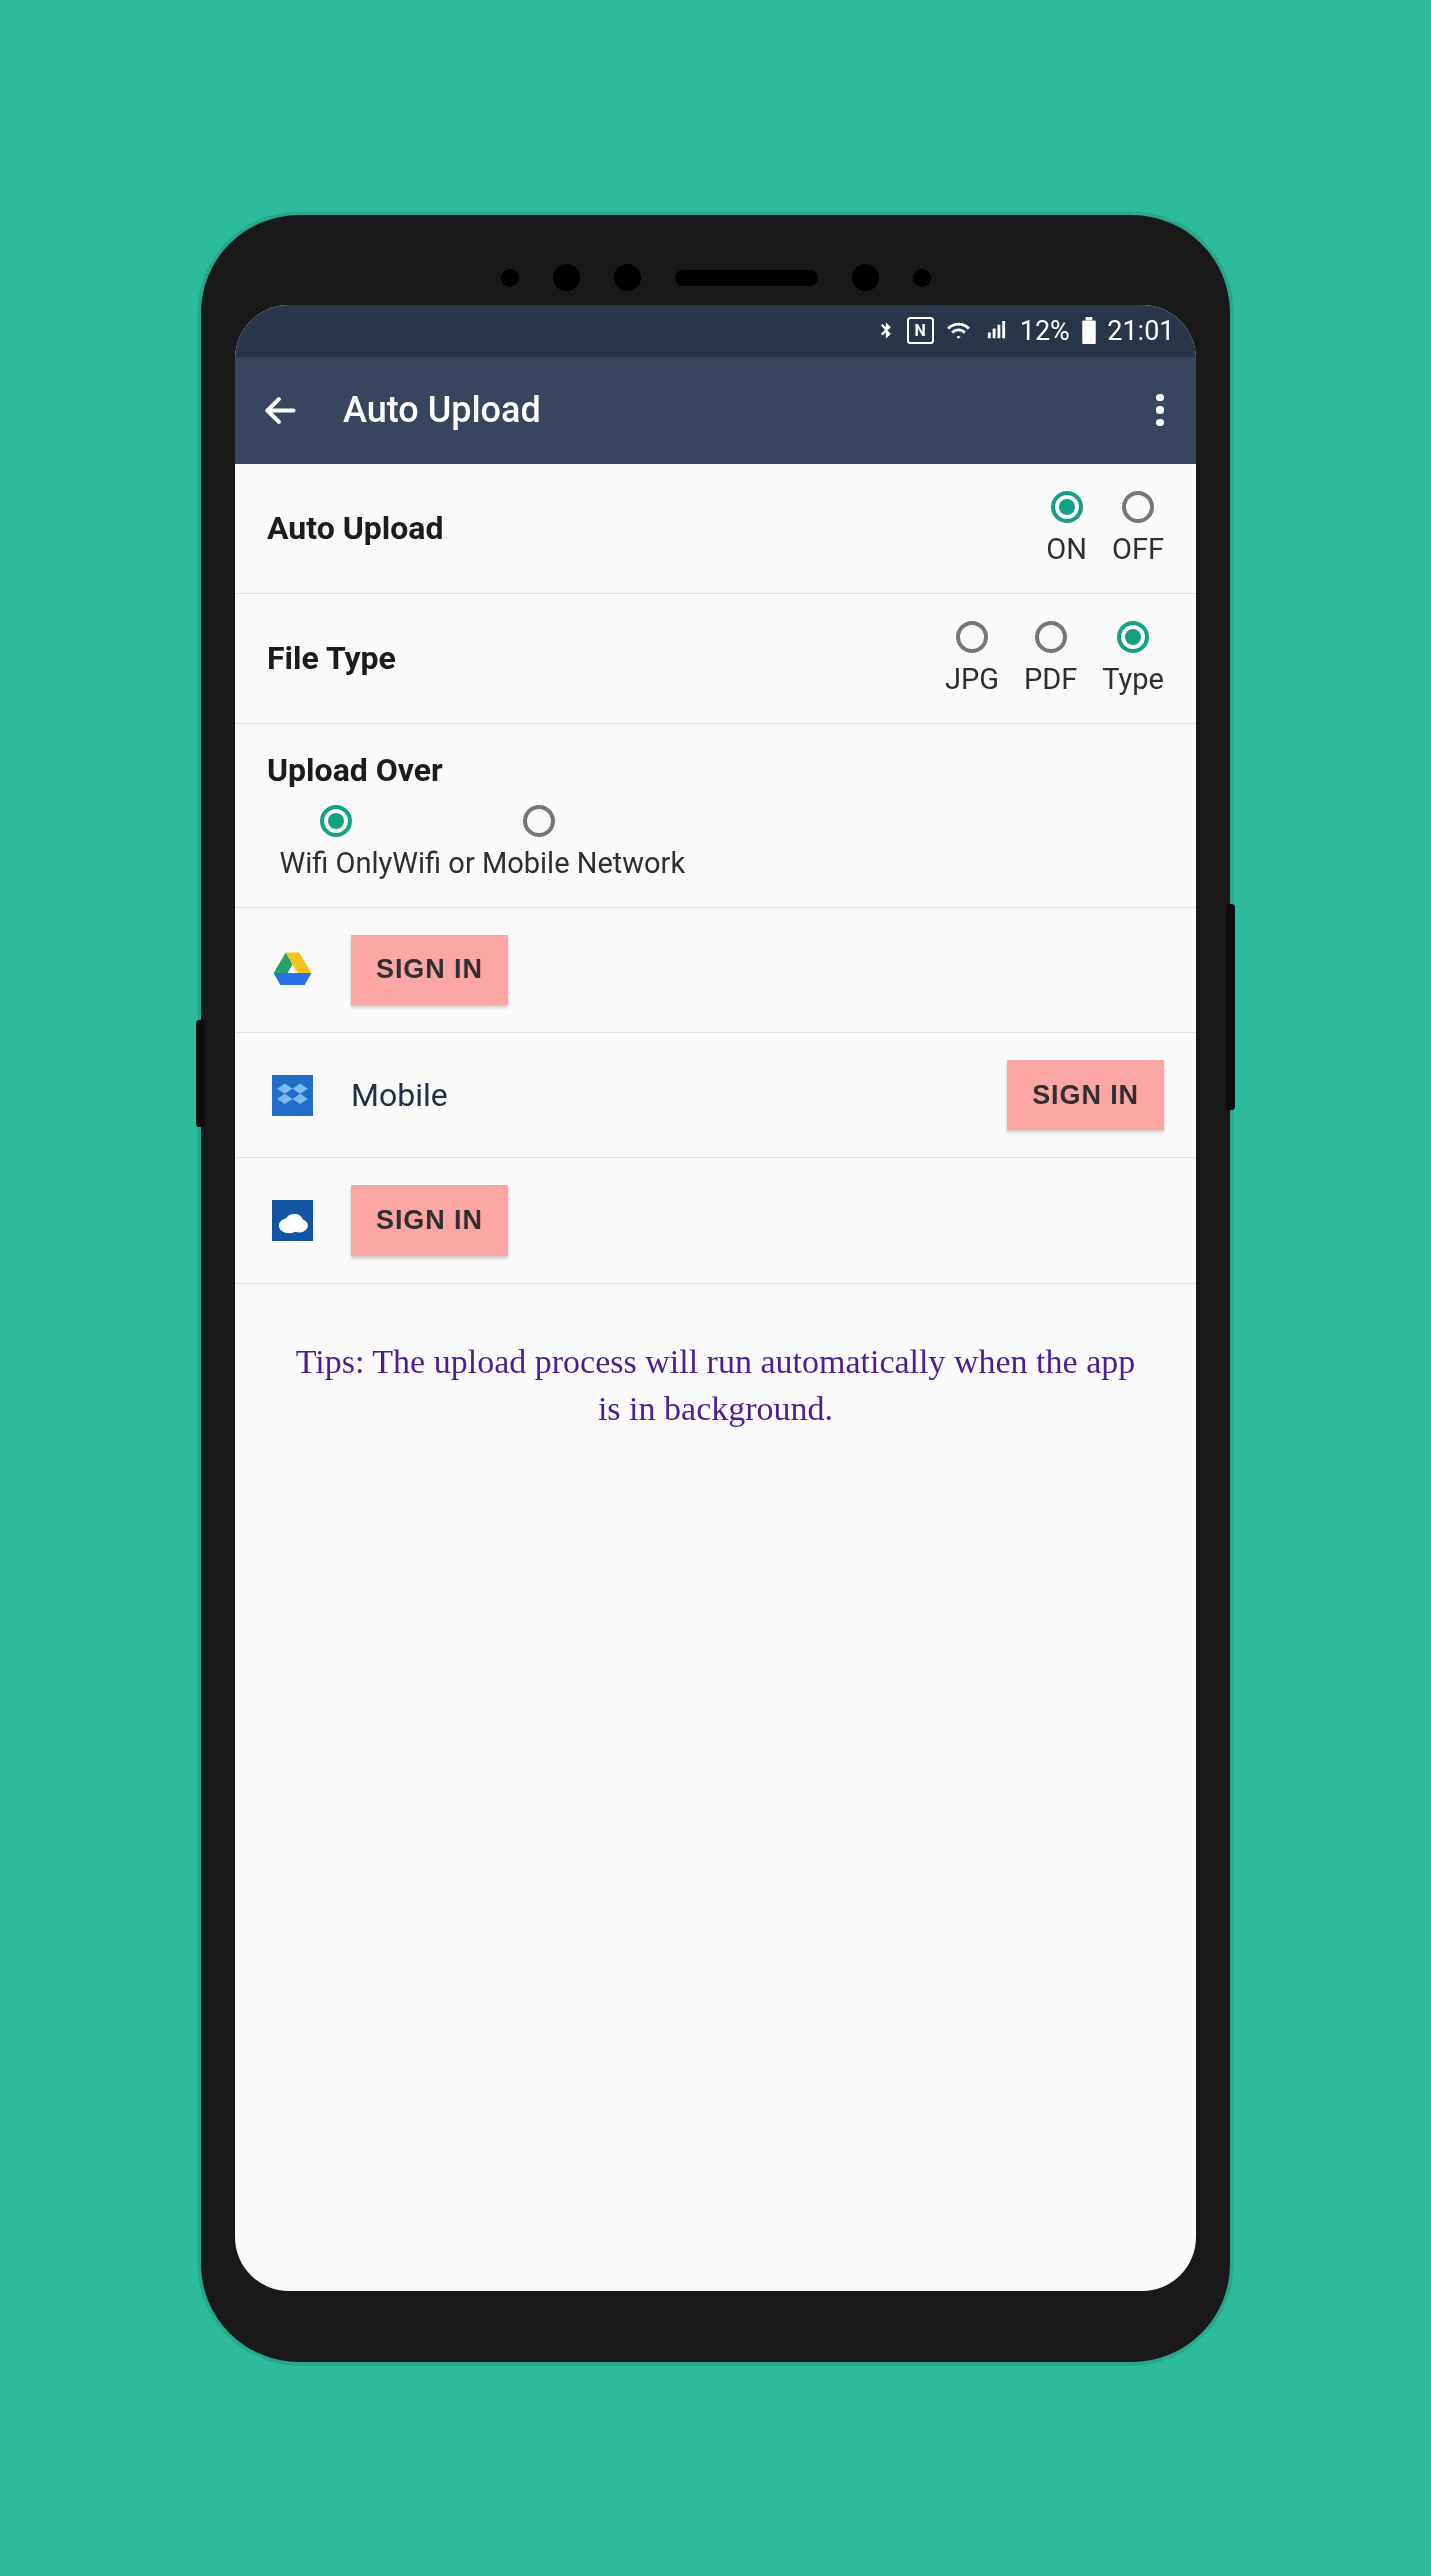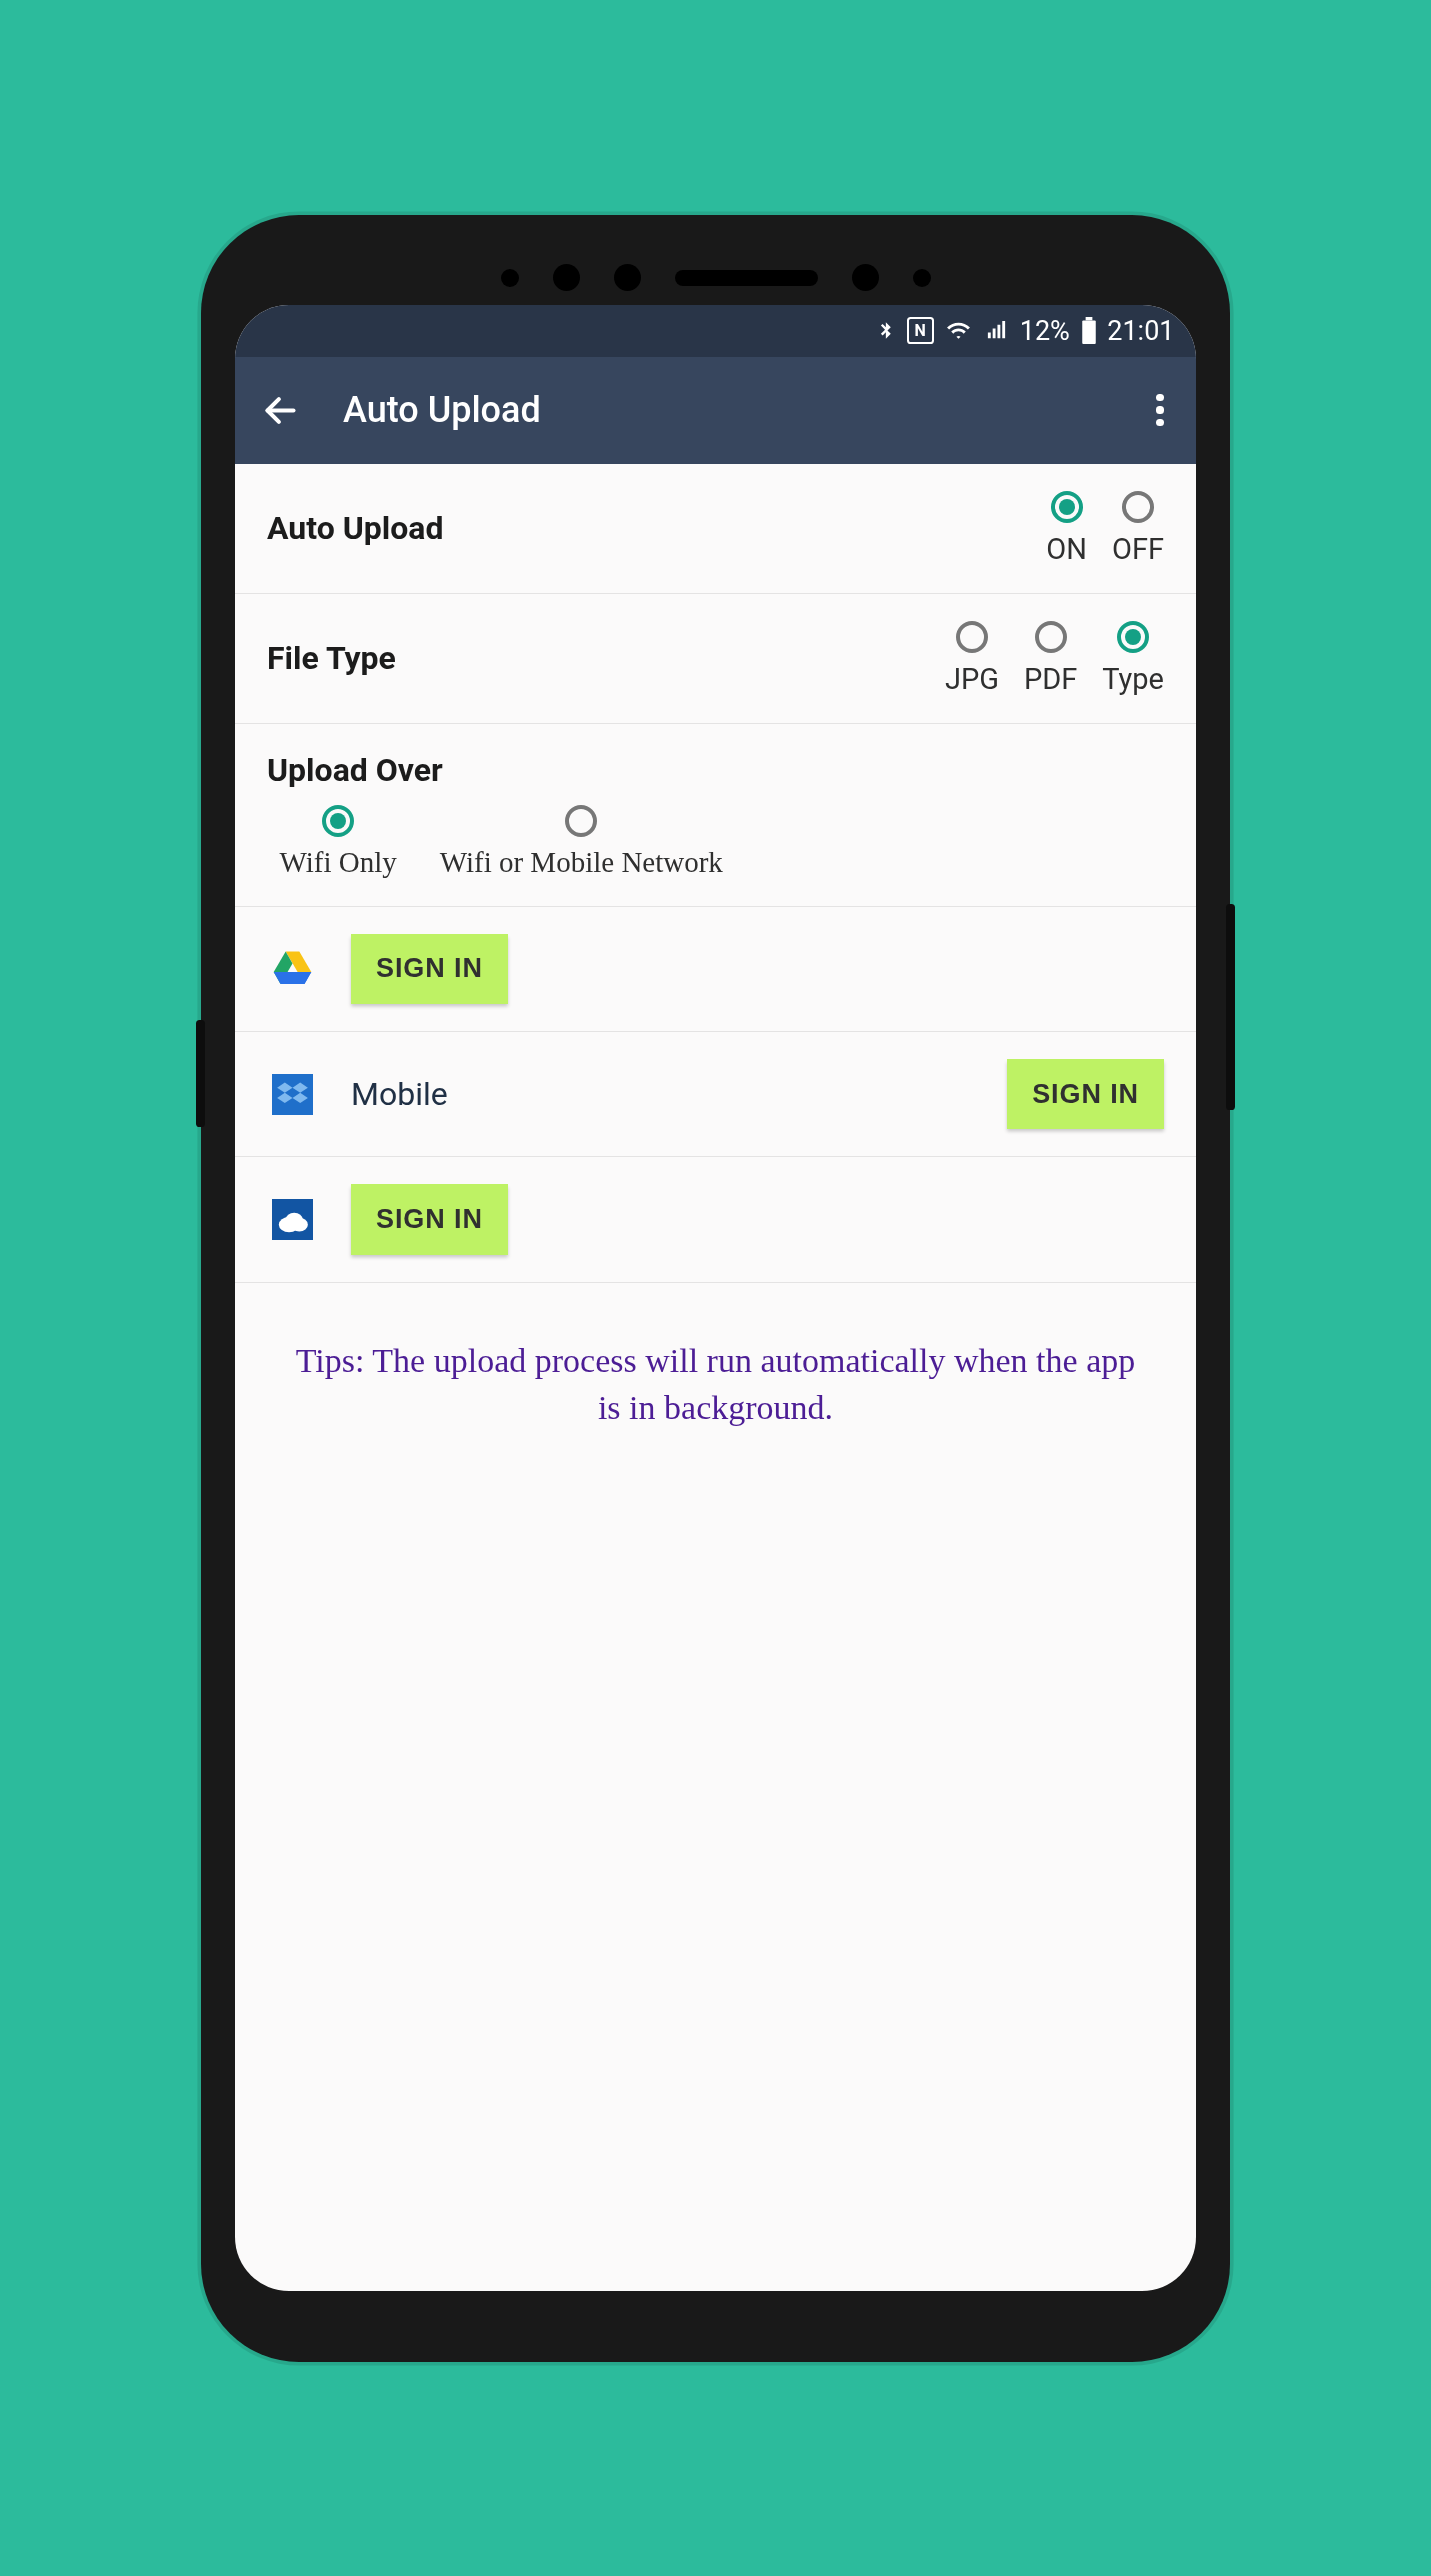--- a/index.html
+++ b/index.html
@@ -102,40 +102,40 @@
     border: 4.5px solid #777;
     display:flex; align-items:center; justify-content:center;
     flex-shrink:0;
   }
   .radio.selected .radio-circle { border-color:#14a085; }
   .radio.selected .radio-circle::after {
     content:""; width:16px; height:16px; background:#14a085; border-radius:50%;
   }
   .section-block { padding: 27px 32px 27px 32px; border-bottom:0.9px solid #e4e3e3;}
   .section-title { font-size:32px; font-weight:700; color:#1c1c1c; margin-bottom:16px;}
-  .radio-row-wrap { display:flex; gap:43px; flex-wrap:wrap; padding-left:12.5px;font-family:Liberation Serif, serif;}
+  .radio-row-wrap { display:flex; flex-wrap:wrap; padding-left:12.5px;}
   .service-row {
     padding: 27px 32px;
     border-bottom:0.9px solid #e4e3e3;
     display:flex;
     align-items:center;
     gap: 34px;
   }
   .service-icon {
     width:50px; height:50px;
     display:flex; align-items:center; justify-content:center;
     flex-shrink:0;
   }
   .service-name {
     font-size: 32px;
     color:#203045;
     flex:1;
   }
   .signin-btn {
-    background:#bef264;
+    background:#fca5a5;
     border:none;
     padding: 19.7px 25px;
     font-size: 27px;
     font-weight:600;
     color:#303030;
     letter-spacing:0.9px;
     box-shadow: 0 2.7px 3.6px rgba(0,0,0,0.2);
     cursor:pointer;
   }
   .tips {

